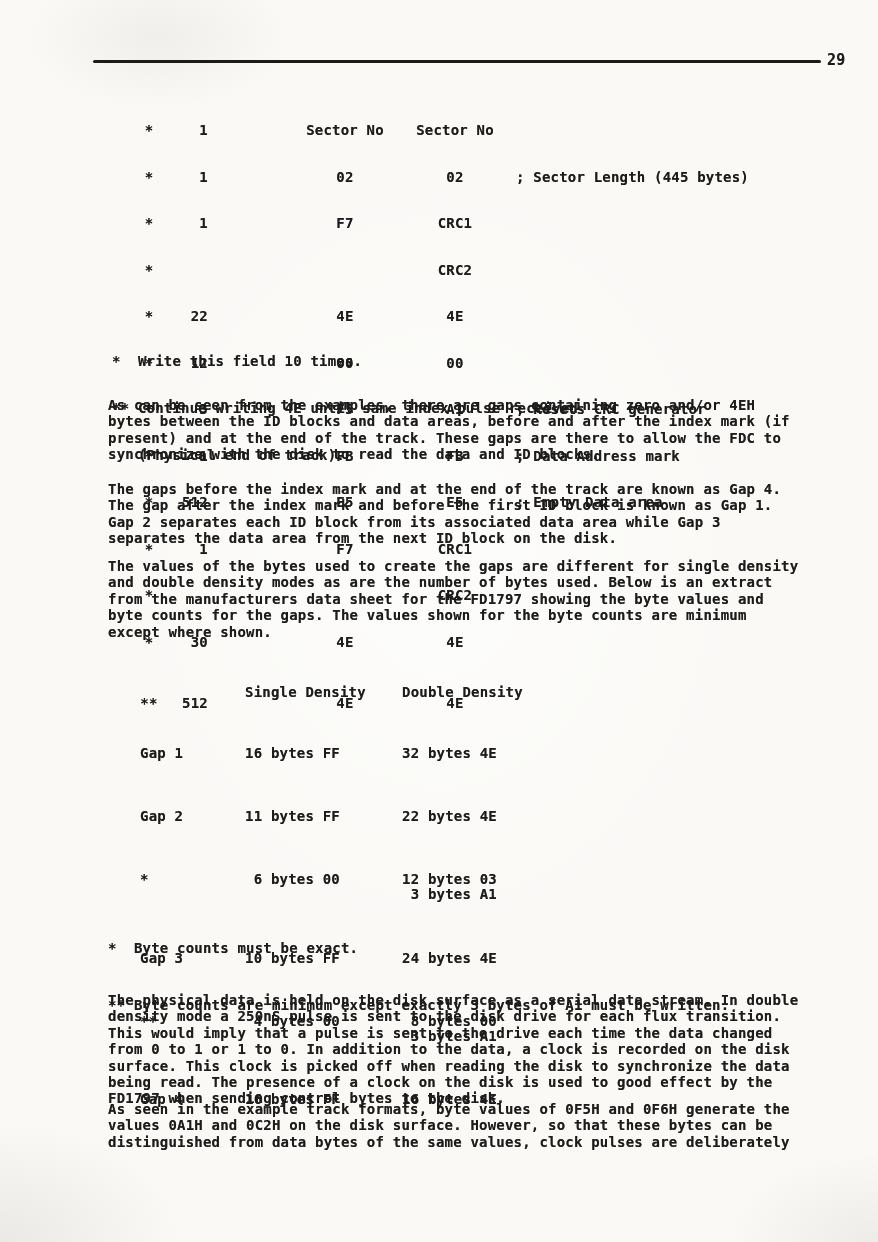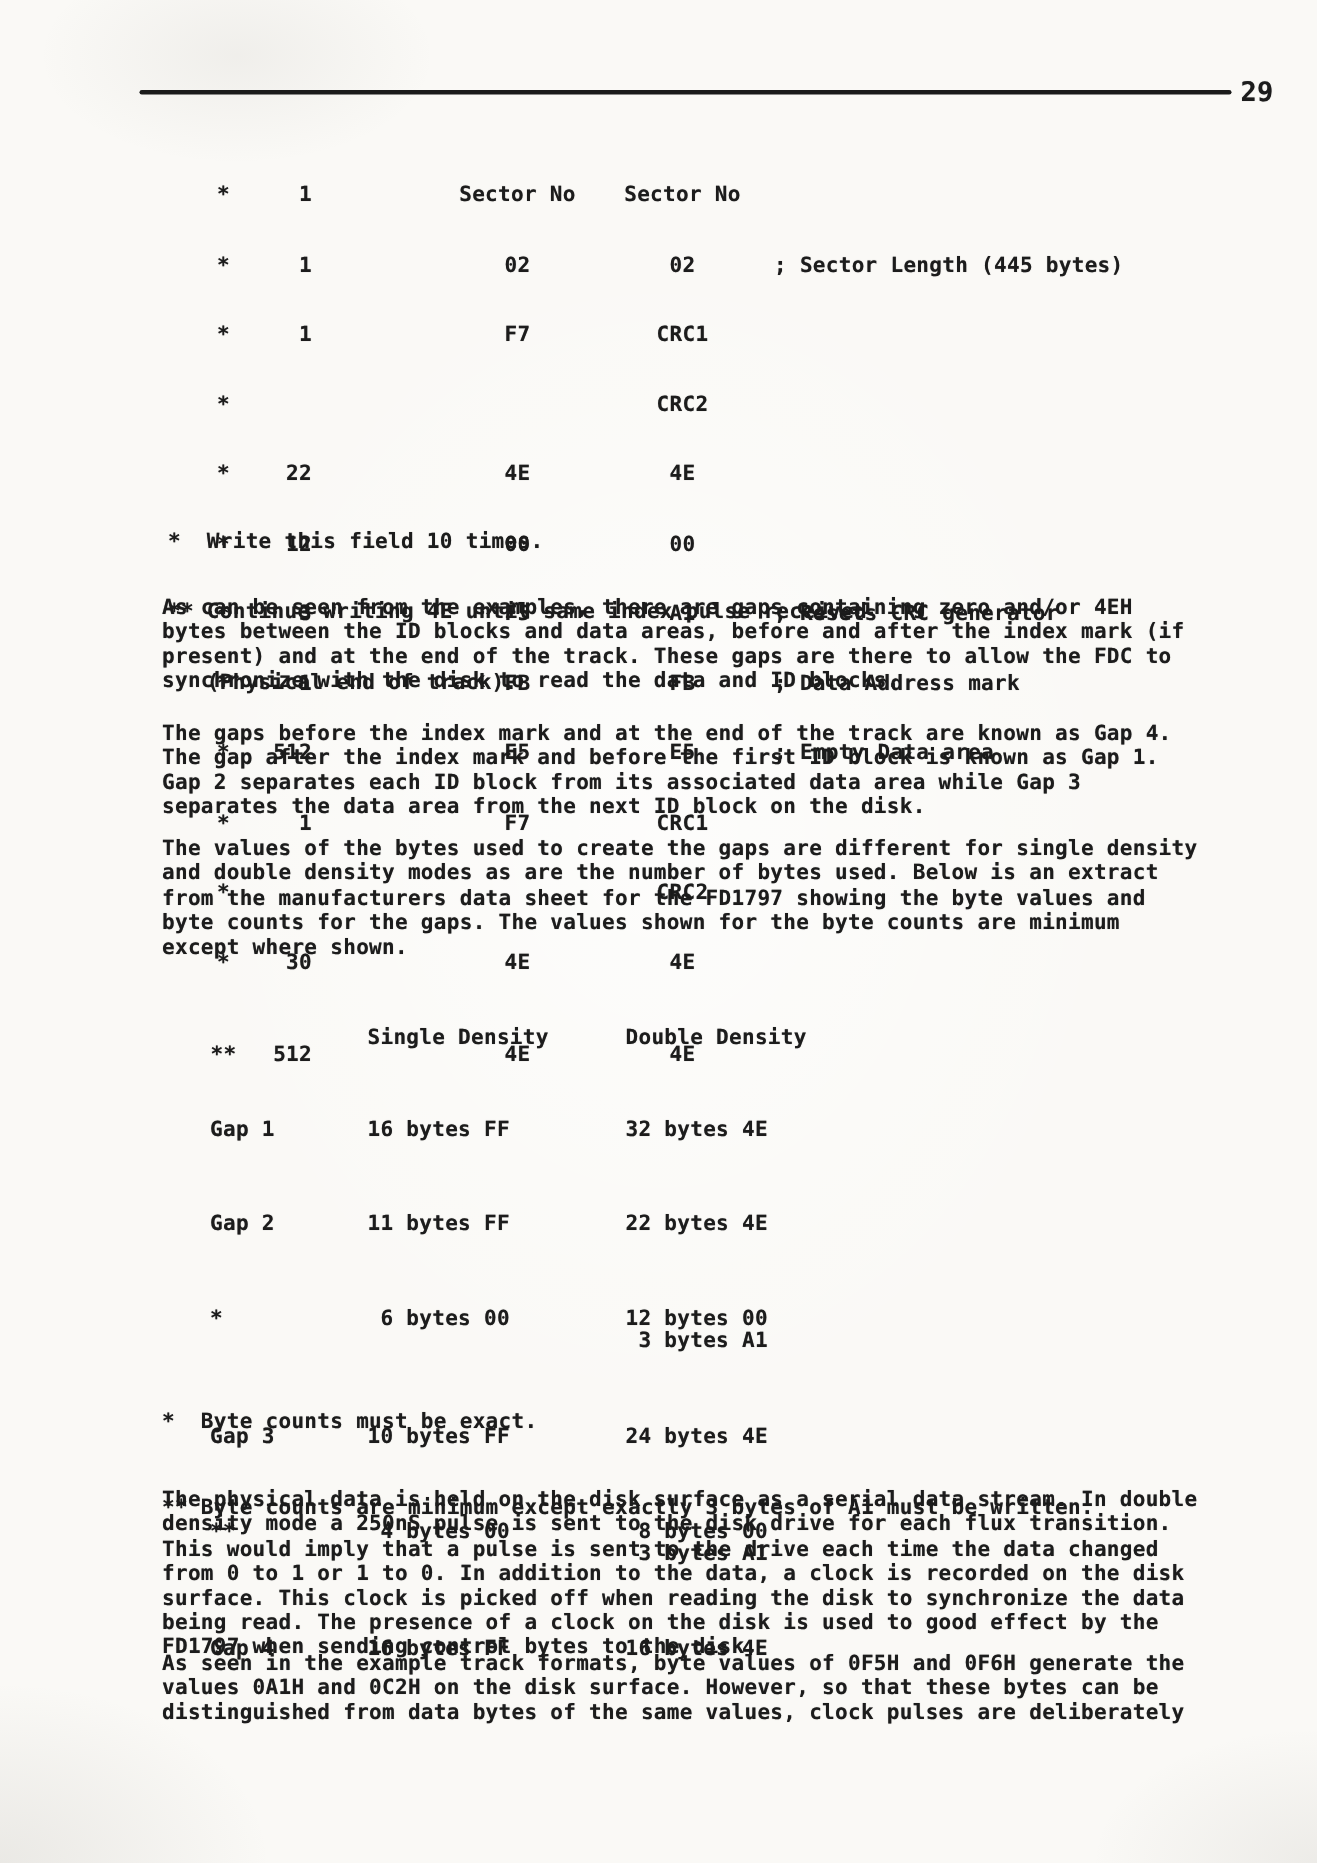--- a/index.html
+++ b/index.html
@@ -29,21 +29,21 @@
   .rule {
     position: absolute;
     left: 93px; top: 60px;
     width: 728px; height: 3px;
     background: #1b1b1b;
     border-radius: 2px;
   }
   .pagenum {
     position: absolute;
     left: 827px; top: 51px;
-    font-size: 18px;
+    font-size: 15px;
   }
 
   
   .track-table { left: 136px; top: 92px; line-height: 15.5px; }
   .t-row { display: flex; }
   .t-row.final { margin-top: 15px; }
   .c-star    { width: 26px;  text-align: center; }
   .c-count   { width: 46px;  text-align: right; }
   .c-sd      { width: 110px; text-align: center; margin-left: 82px; }
   .c-dd      { width: 110px; text-align: center; }
@@ -60,21 +60,21 @@
   .para-3 { top: 558px; }
   .para-4 { top: 992px; }
   .para-5 { top: 1077px; margin-top: 24px; }
 
   
   .gap-table { left: 140px; top: 654px; line-height: 15.7px; }
   .g-row { display: flex; margin-bottom: 16px; }
   .g-row.header { margin-bottom: 13px; }
   .g-label { width: 60px; text-align: left; white-space: pre; }
   .g-sd    { width: 135px; margin-left: 45px; white-space: pre; }
-  .g-dd    { margin-left: 37px; white-space: pre; text-align: center; }
+  .g-dd    { margin-left: 22px; white-space: pre; text-align: center; }
 </style>
 </head>
 <body>
 
 <div class="rule"></div>
 <div class="pagenum">29</div>
 
 <div class="abs track-table">
   <div class="t-row"><span class="c-star">*</span><span class="c-count">1</span><span class="c-sd">Sector No</span><span class="c-dd">Sector No</span><span class="c-comment"></span></div>
   <div class="t-row"><span class="c-star">*</span><span class="c-count">1</span><span class="c-sd">02</span><span class="c-dd">02</span><span class="c-comment">; Sector Length (445 bytes)</span></div>
@@ -108,21 +108,21 @@
 <div class="abs para para-3">The values of the bytes used to create the gaps are different for single density
 and double density modes as are the number of bytes used. Below is an extract
 from the manufacturers data sheet for the FD1797 showing the byte values and
 byte counts for the gaps. The values shown for the byte counts are minimum
 except where shown.</div>
 
 <div class="abs gap-table">
   <div class="g-row header"><span class="g-label"></span><span class="g-sd">Single Density</span><span class="g-dd">Double Density</span></div>
   <div class="g-row"><span class="g-label">Gap 1</span><span class="g-sd">16 bytes FF</span><span class="g-dd">32 bytes 4E</span></div>
   <div class="g-row"><span class="g-label">Gap 2</span><span class="g-sd">11 bytes FF</span><span class="g-dd">22 bytes 4E</span></div>
-  <div class="g-row"><span class="g-label">*</span><span class="g-sd"> 6 bytes 00</span><span class="g-dd">12 bytes 00
+  <div class="g-row"><span class="g-label">*</span><span class="g-sd"> 6 bytes 00</span><span class="g-dd">12 bytes 03
  3 bytes A1</span></div>
   <div class="g-row"><span class="g-label">Gap 3</span><span class="g-sd">10 bytes FF</span><span class="g-dd">24 bytes 4E</span></div>
   <div class="g-row"><span class="g-label">**</span><span class="g-sd"> 4 bytes 00</span><span class="g-dd"> 8 bytes 00
  3 bytes A1</span></div>
   <div class="g-row"><span class="g-label">Gap 4</span><span class="g-sd">16 bytes FF</span><span class="g-dd">16 bytes 4E</span></div>
 </div>
 
 <div class="abs footnotes-gap">
   <div>*  Byte counts must be exact.</div>
   <div>** Byte counts are minimum except exactly 3 bytes of A1 must be written.</div>

